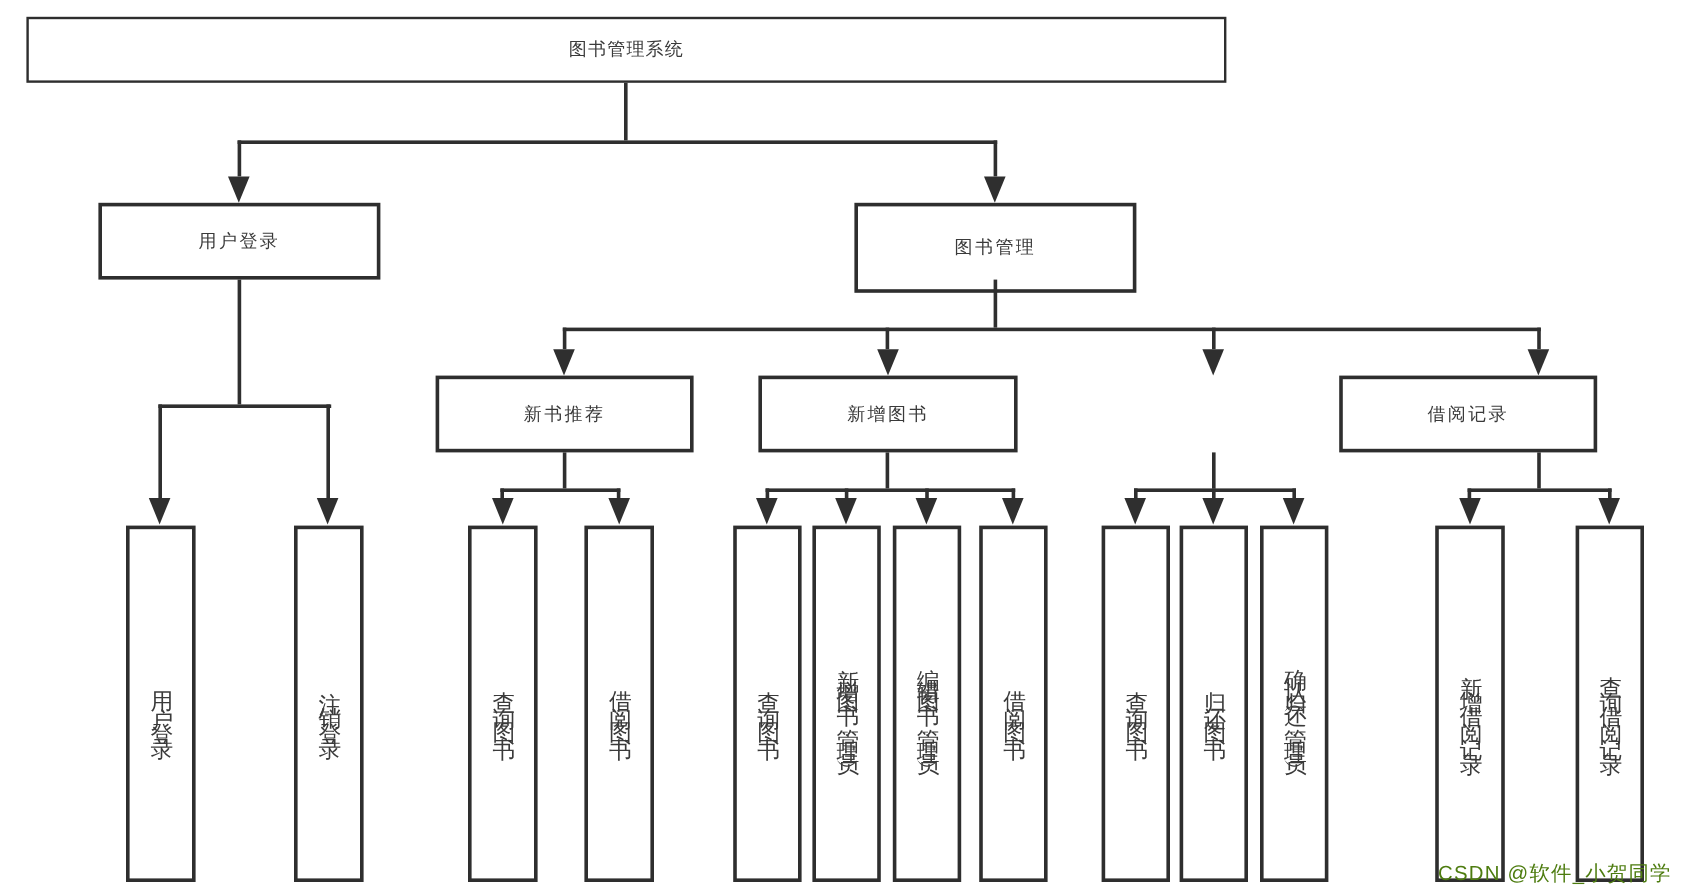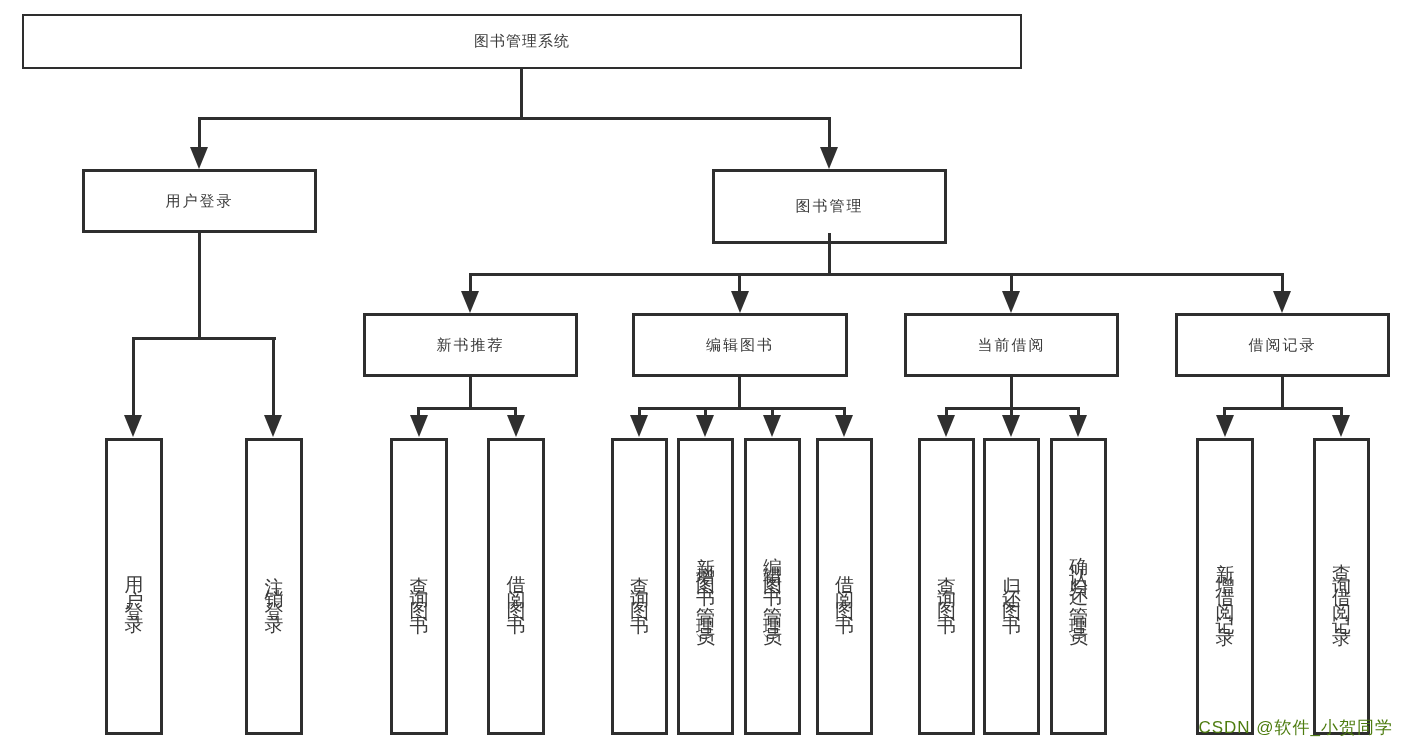--- a/index.html
+++ b/index.html
@@ -79,23 +79,22 @@
   <div class="ln" style="left:469px; top:273px; width:3px; height:18px;"></div>
   <div class="ah" style="left:461px; top:291px;"></div>
   <div class="ln" style="left:738px; top:273px; width:3px; height:18px;"></div>
   <div class="ah" style="left:731px; top:291px;"></div>
   <div class="ln" style="left:1010px; top:273px; width:3px; height:18px;"></div>
   <div class="ah" style="left:1002px; top:291px;"></div>
   <div class="ln" style="left:1281px; top:273px; width:3px; height:18px;"></div>
   <div class="ah" style="left:1273px; top:291px;"></div>
 
   <div class="box" style="left:363px; top:313px; width:215px; height:64px;">新书推荐</div>
-  <div class="box" style="left:632px; top:313px; width:216px; height:64px;">编辑图书</div>
-  <div class="box" style="left:904px; top:313px; width:215px; height:64px;">当前借阅</div>
-  <div class="box" style="left:1175px; top:313px; width:215px; height:64px;">借阅记录</div>
+  <div class="box" style="left:632px; top:313px; width:216px; height:64px;">新增图书</div>
+  <div class="box" style="left:1116px; top:313px; width:215px; height:64px;">借阅记录</div>
 
   <div class="ln" style="left:469px; top:377px; width:3px; height:30px;"></div>
   <div class="ln" style="left:417px; top:407px; width:100px; height:3px;"></div>
   <div class="ln" style="left:417px; top:407px; width:3px; height:8px;"></div>
   <div class="ah" style="left:410px; top:415px;"></div>
   <div class="ln" style="left:514px; top:407px; width:3px; height:8px;"></div>
   <div class="ah" style="left:507px; top:415px;"></div>
 
   <div class="ln" style="left:738px; top:377px; width:3px; height:30px;"></div>
   <div class="ln" style="left:638px; top:407px; width:208px; height:3px;"></div>

